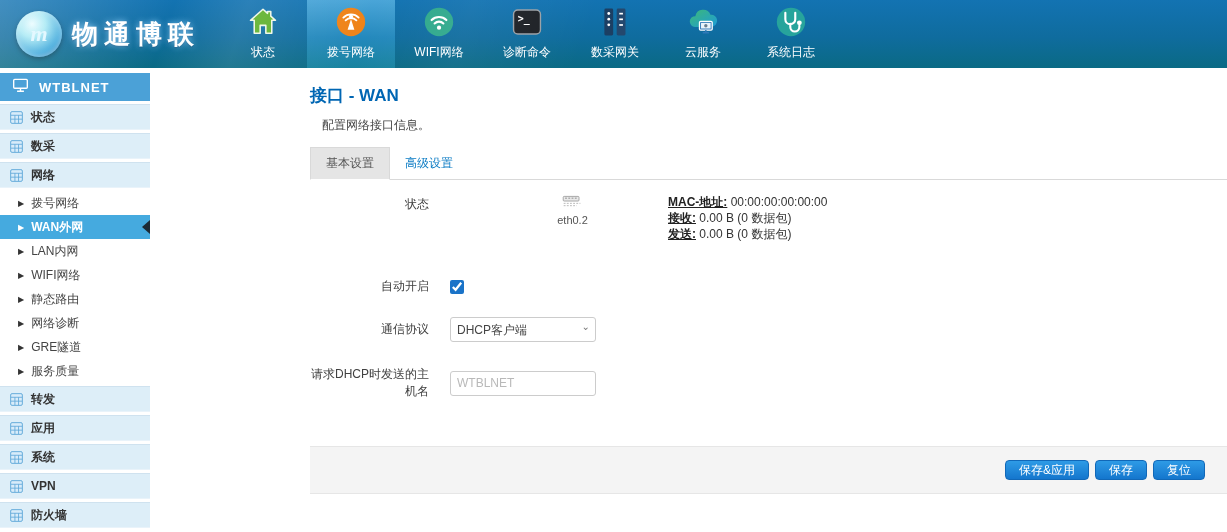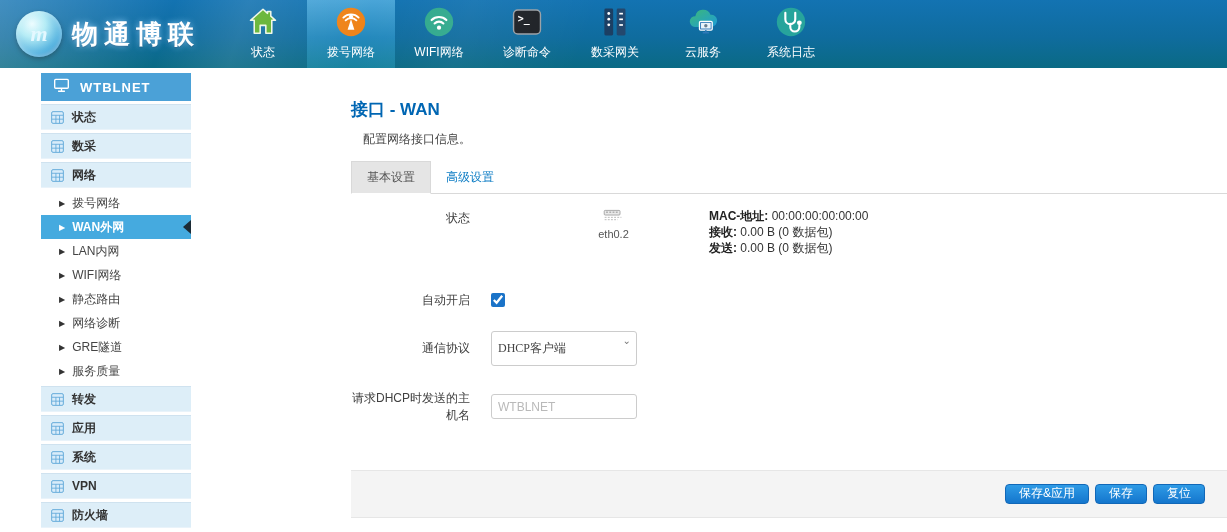--- a/index.html
+++ b/index.html
@@ -23,21 +23,21 @@
   .logo-text { color:#fff; font-size:26px; font-weight:bold; letter-spacing:6px; margin-left:10px;
     text-shadow:0 0 6px rgba(140,210,255,.9), 0 1px 2px rgba(0,40,80,.6); white-space:nowrap; }
   .nav { display:flex; align-items:stretch; margin-left:14px; }
   .nav-item { width:88px; display:flex; flex-direction:column; align-items:center;
     justify-content:flex-end; padding-bottom:7px; gap:4px; cursor:pointer; }
   .nav-item.active { background:linear-gradient(180deg,#4aa5d8 0%,#2489bd 55%,#18839f 100%); }
   .nav-item .nico { width:36px; height:36px; display:flex; align-items:center; justify-content:center; }
   .nav-item .nlabel { color:#fff; font-size:12px; white-space:nowrap; }
 
   
-  .page { display:flex; align-items:center;padding-left:41px; }
+  .page { display:flex; align-items:flex-start; }
 
   
   .sidebar { width:150px; flex-shrink:0; padding-top:5px; background:#fff; }
   .side-head { height:28px; background:#4ba1d7; color:#fff; display:flex; align-items:center;
     gap:10px; padding-left:12px; font-weight:bold; font-size:13px; letter-spacing:1px; }
   .side-item { position:relative; display:flex; align-items:center; cursor:pointer; font-size:12px; }
   .side-item.main { height:26px; background:#ddeef8; border-top:1px solid #cfe2ef;
     border-bottom:1px solid #e9f3fa; margin:3px 0; padding-left:10px; gap:8px;
     color:#333; font-weight:bold; }
   .side-item.sub { height:24px; padding-left:18px; gap:7px; color:#444; background:#fff; }
@@ -62,28 +62,28 @@
 
   .form { margin-top:14px; }
   .frow { display:flex; align-items:center; }
   .flabel { width:140px; flex-shrink:0; text-align:right; padding-right:21px;
     font-size:12px; color:#404040; }
   .frow.status { align-items:flex-start; margin-bottom:36px; }
   .frow.status .flabel { padding-top:2px; }
   .iface-block { width:125px; margin-left:60px; text-align:center; flex-shrink:0; }
   .iface-name { font-size:11px; color:#555; margin-top:2px; }
   .stats { font-size:12px; color:#333; line-height:16px; margin-left:33px; }
-  .stats b { color:#222; }
+  .stats b { color:#222;text-decoration:underline; }
   .frow.check { margin-bottom:22px; }
   .frow.check input { width:14px; height:14px; accent-color:#1a73c8; cursor:pointer; }
   .frow.select-row { margin-bottom:24px; }
   .sel-wrap { position:relative; width:146px; }
-  .sel-wrap select { width:100%; height:35px; font-size:12px; color:#444; padding:0 20px 0 6px;
+  .sel-wrap select { width:100%; height:25px; font-size:12px; color:#444; padding:0 20px 0 6px;
     border:1px solid #ccc; border-radius:3px; background:#fff; appearance:none;
-    -webkit-appearance:none; cursor:pointer; font-family:Liberation Serif, serif; }
+    -webkit-appearance:none; cursor:pointer; font-family:Liberation Sans, sans-serif; }
   .sel-wrap .chev { position:absolute; right:6px; top:4px; font-size:10px; color:#777; pointer-events:none; }
   .frow.input-row input { width:146px; height:25px; font-size:12px; padding:0 6px;
     border:1px solid #ccc; border-radius:3px; color:#444; font-family:inherit; }
   .frow.input-row input::placeholder { color:#b9b9b9; }
 
   .action-band { margin-top:46px; height:48px; background:#f4f4f4;
     border-top:1px solid #e6e6e6; border-bottom:1px solid #e6e6e6;
     display:flex; align-items:center; justify-content:flex-end; gap:6px; padding-right:22px; }
   .btn { height:20px; padding:0 13px; font-size:12px; color:#fff; cursor:pointer;
     background:linear-gradient(180deg,#2e9be6 0%,#1476cd 100%);

